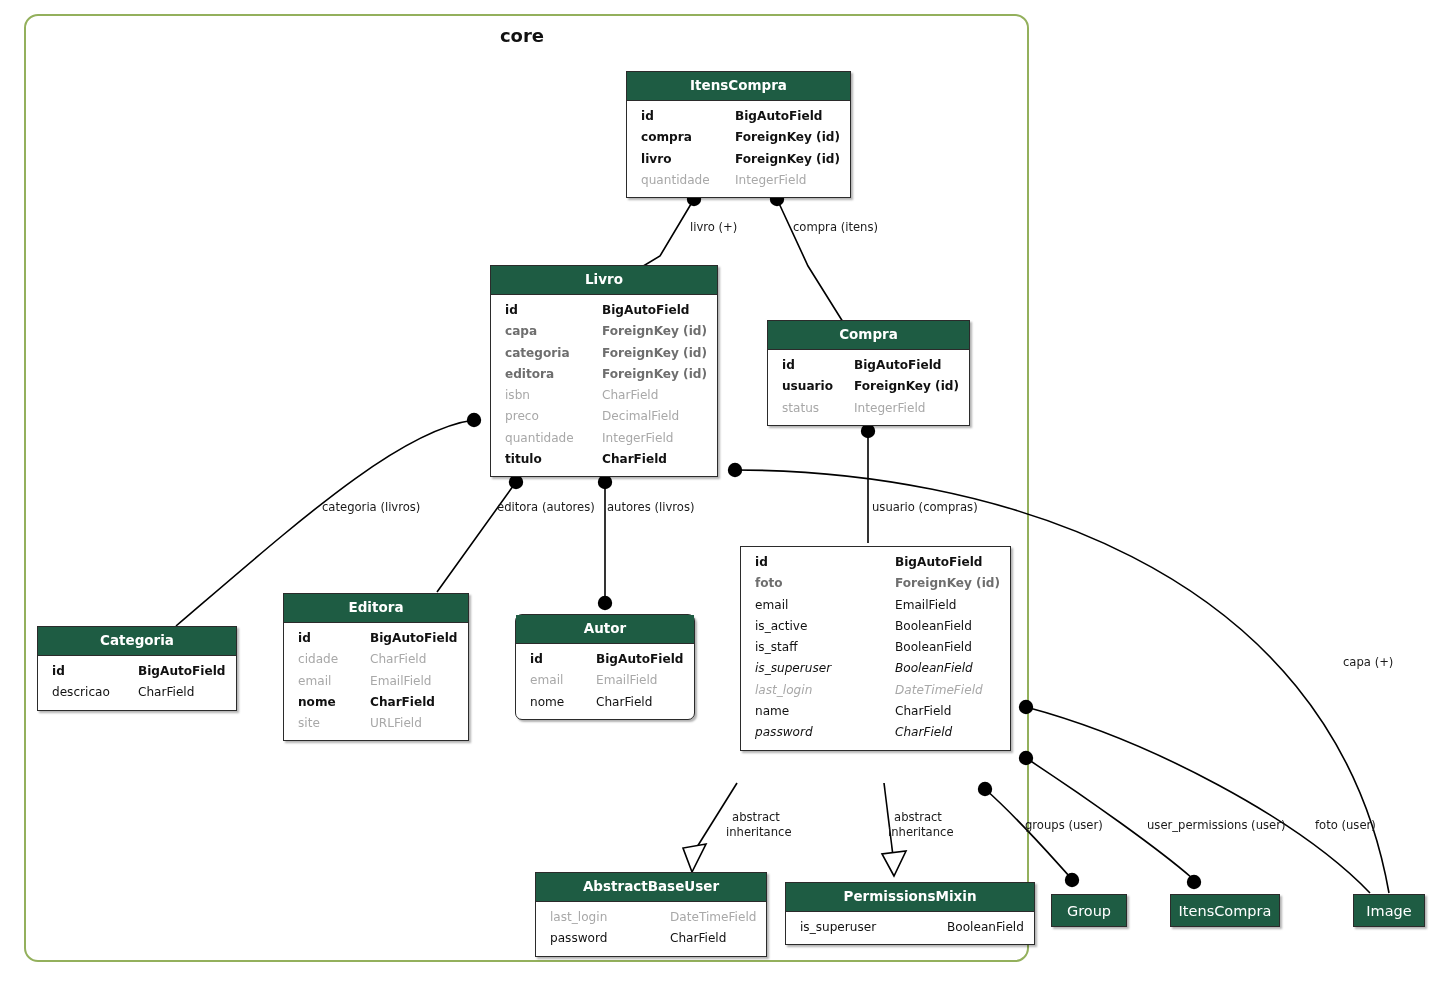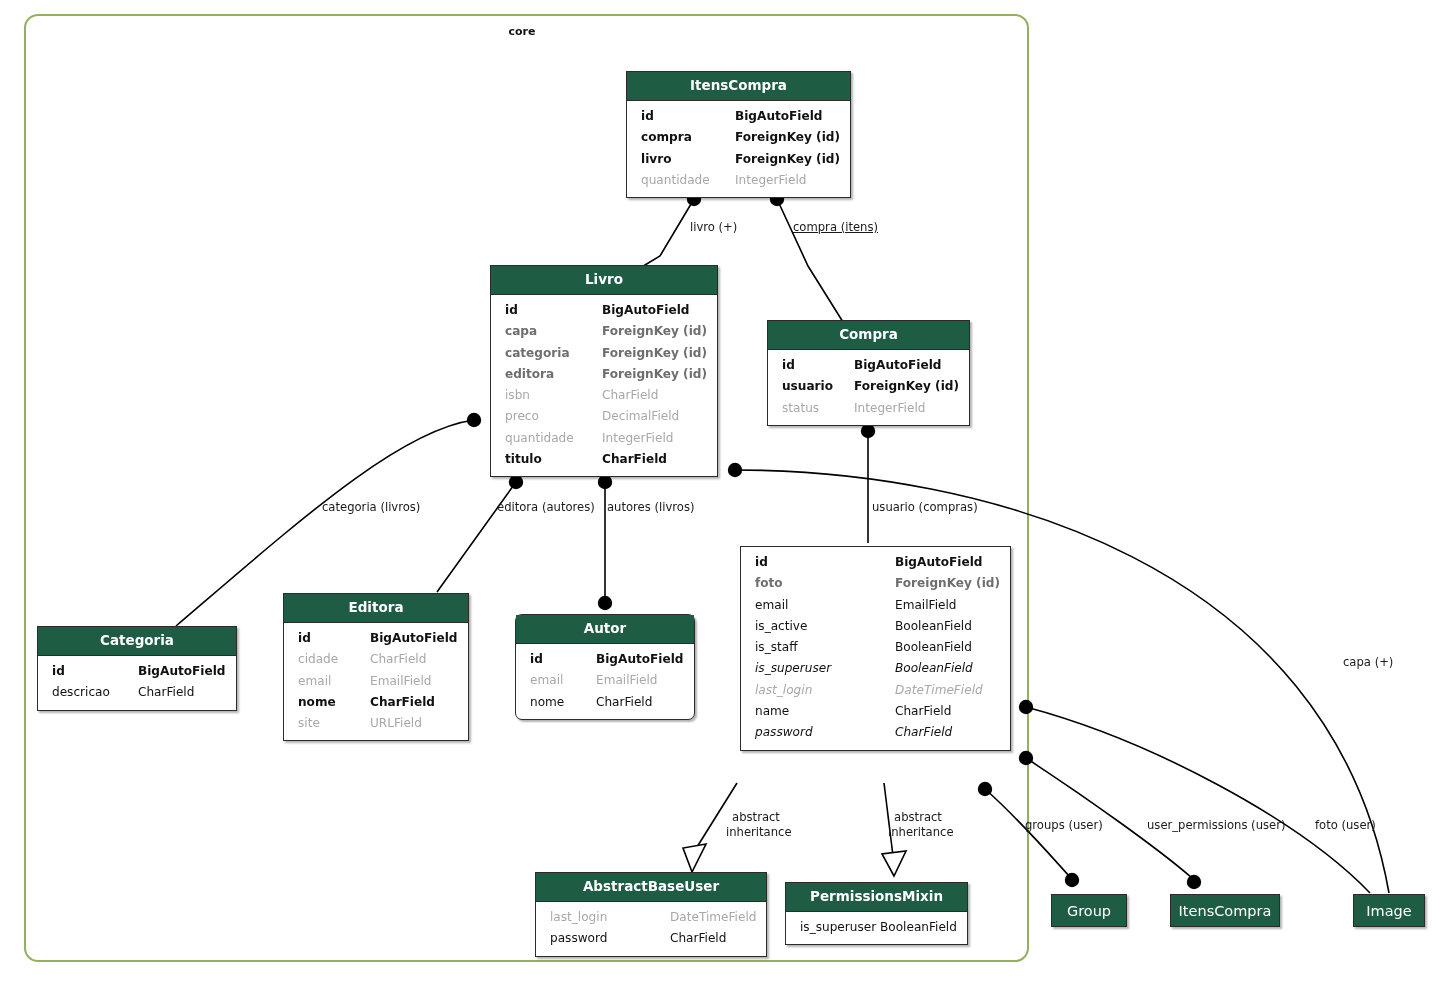--- a/index.html
+++ b/index.html
@@ -13,21 +13,21 @@
   
   .package{
     position:absolute;
     border:2px solid #93b05c;
     border-radius:14px;
     box-sizing:border-box;
     background:transparent;
   }
   .package-title{
     position:absolute;
-    font-size:11px;
+    font-size:18px;
     font-weight:bold;
     color:#111111;
     white-space:nowrap;
     text-align:center;
   }
 
   
   svg.edges{position:absolute;left:0;top:0;width:1441px;height:982px;overflow:visible;}
   svg.edges path,svg.edges line{fill:none;stroke:#000000;stroke-width:1.6px;}
   svg.edges circle.endpoint{fill:#000000;stroke:none;}
@@ -146,21 +146,21 @@
     <path d="M 1026,758 C 1090,800 1160,850 1192,878"></path>
     <circle class="endpoint" cx="1026" cy="758" r="7.2"></circle>
     <circle class="endpoint" cx="1194" cy="882" r="7.2"></circle>
 
     <path d="M 1026,707 C 1150,740 1300,820 1370,893"></path>
     <circle class="endpoint" cx="1026" cy="707" r="7.2"></circle>
   </svg>
 
   <div class="edge-label" style="left:690px;top:220px;">livro (+)</div>
 
-  <div class="edge-label" style="left:793px;top:220px;text-decoration:underline;">compra (itens)</div>
+  <div class="edge-label" style="left:793px;top:220px;">compra (itens)</div>
 
   <div class="edge-label" style="left:322px;top:500px;">categoria (livros)</div>
 
   <div class="edge-label" style="left:497px;top:500px;">editora (autores)</div>
 
   <div class="edge-label" style="left:607px;top:500px;">autores (livros)</div>
 
   <div class="edge-label" style="left:872px;top:500px;">usuario (compras)</div>
 
   <div class="edge-label" style="left:1343px;top:655px;">capa (+)</div>
@@ -361,21 +361,21 @@
           <span class="fname">last_login</span>
           <span class="ftype" style="margin-left: auto; width: 86px;">DateTimeField</span>
         </div>
         <div class="row s-plain">
           <span class="fname">password</span>
           <span class="ftype" style="margin-left: auto; width: 86px;">CharField</span>
         </div>
       </div>
     </div>
 
-  <div class="entity" id="ent-permissionsmixin" style="left:785px;top:882px;width:183px;">
+  <div class="entity" id="ent-permissionsmixin" style="left:785px;top:882px;width:250px;">
       <div class="entity-header"><span>PermissionsMixin</span></div>
       <div class="entity-body">
         <div class="row s-plain">
           <span class="fname">is_superuser</span>
           <span class="ftype" style="margin-left: auto; width: 77px;">BooleanField</span>
         </div>
       </div>
     </div>
 
   <div class="simple-node" style="left:1051px;top:894px;width:76px;height:33px;">

